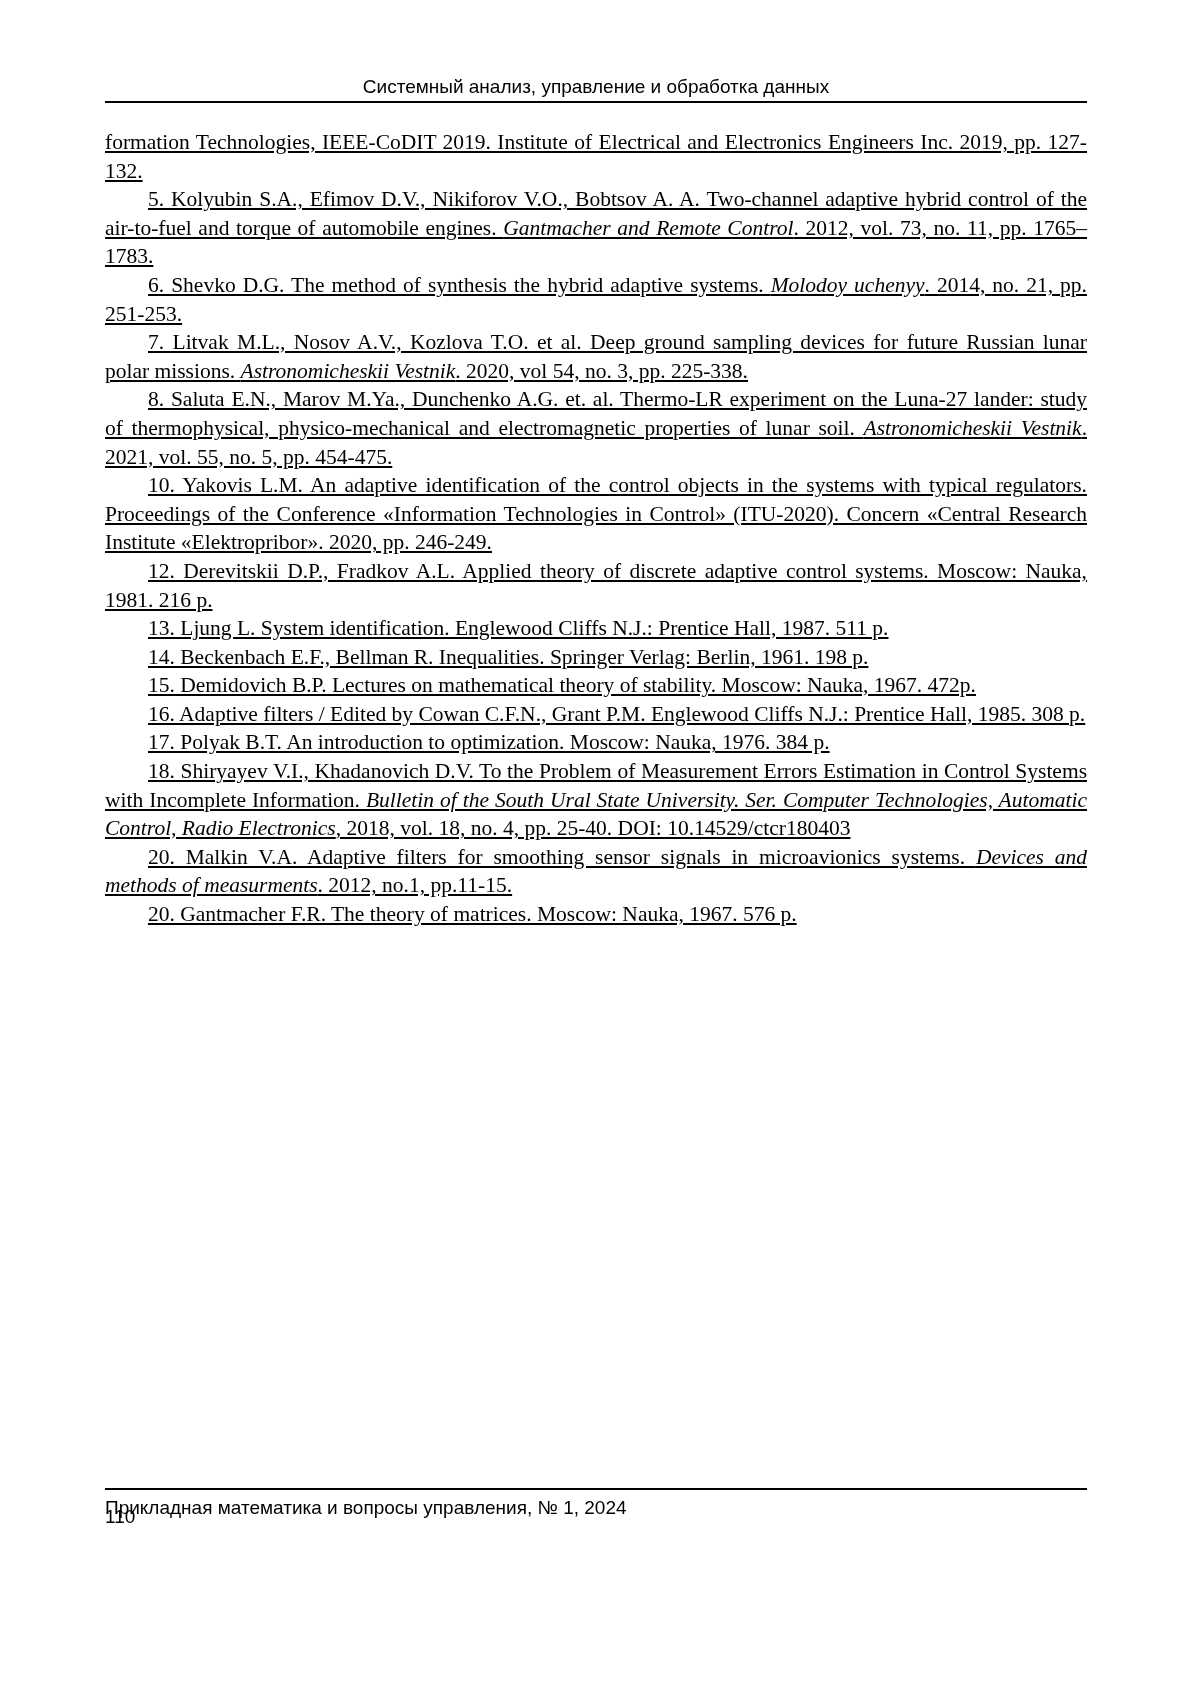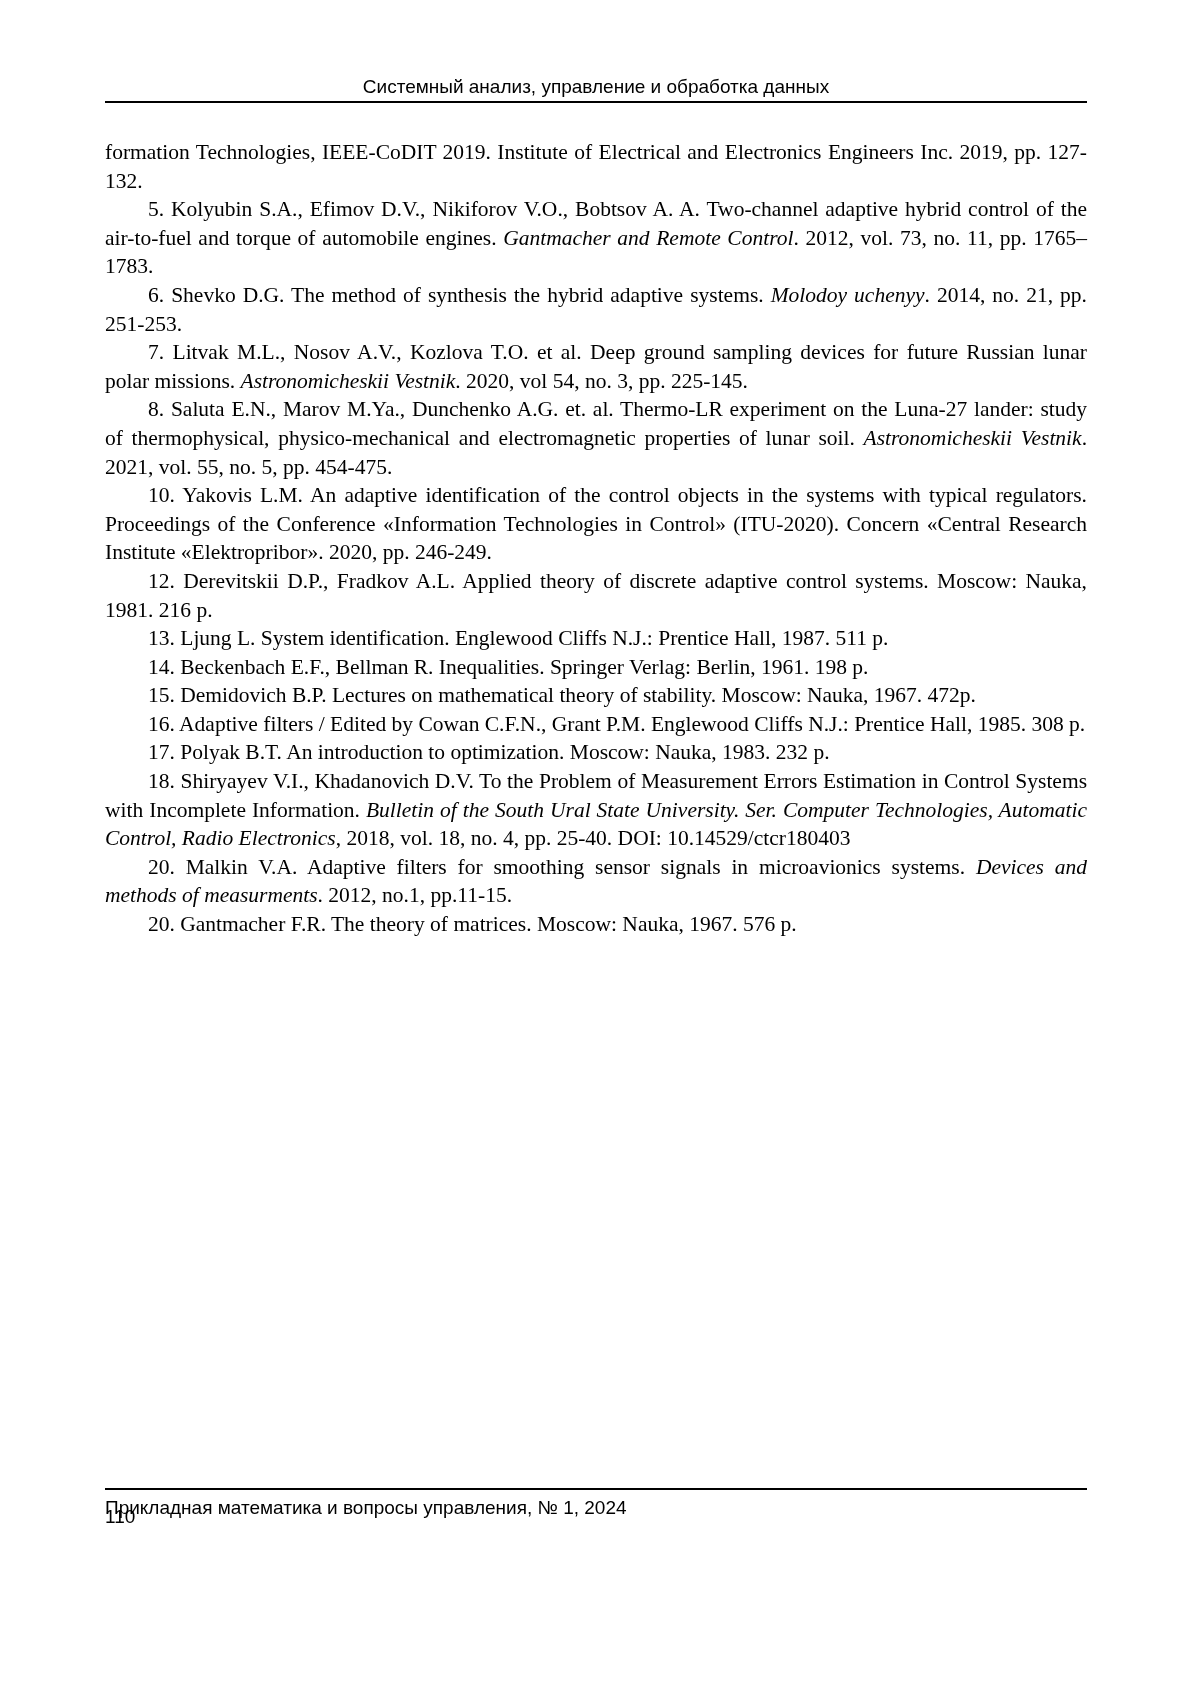--- a/index.html
+++ b/index.html
@@ -31,25 +31,26 @@
     position: absolute;
     left: 105px;
     top: 101px;
     width: 982px;
     height: 0;
     border-top: 2px solid #000000;
   }
   .content {
     position: absolute;
     left: 105px;
-    top: 138px;
+    top: 128px;
     width: 982px;
     font-size: 21.5px;
     line-height: 28.6px;
     text-align: justify;
+    text-decoration: underline;
   }
   .content p.ref {
     margin: 0;
     padding: 0;
   }
   .content p.ref.indent {
     text-indent: 43px;
   }
   .content em {
     font-style: italic;
@@ -87,29 +88,29 @@
 <div class="page">
 
   <div class="running-header">Системный анализ, управление и обработка данных</div>
 
   <div class="header-rule"></div>
 
   <div class="content">
       <p class="ref"><span>formation Technologies, IEEE-CoDIT 2019. Institute of Electrical and Electronics Engineers Inc. 2019, pp. 127-132.</span></p>
       <p class="ref indent"><span>5. Kolyubin S.A., Efimov D.V., Nikiforov V.O., Bobtsov A. A. Two-channel adaptive hybrid control of the air-to-fuel and torque of automobile engines. </span><em>Gantmacher and Remote Control</em><span>. 2012, vol. 73, no. 11, pp. 1765–1783.</span></p>
       <p class="ref indent"><span>6. Shevko D.G. The method of synthesis the hybrid adaptive systems. </span><em>Molodoy uchenyy</em><span>. 2014, no. 21, pp. 251-253.</span></p>
-      <p class="ref indent"><span>7. Litvak M.L., Nosov A.V., Kozlova T.O. et al. Deep ground sampling devices for future Russian lunar polar missions. </span><em>Astronomicheskii Vestnik</em><span>. 2020, vol 54, no. 3, pp. 225-145.</span></p>
+      <p class="ref indent"><span>7. Litvak M.L., Nosov A.V., Kozlova T.O. et al. Deep ground sampling devices for future Russian lunar polar missions. </span><em>Astronomicheskii Vestnik</em><span>. 2020, vol 54, no. 3, pp. 225-338.</span></p>
       <p class="ref indent"><span>8. Saluta E.N., Marov M.Ya., Dunchenko A.G. et. al. Thermo-LR experiment on the Luna-27 lander: study of thermophysical, physico-mechanical and electromagnetic properties of lunar soil. </span><em>Astronomicheskii Vestnik</em><span>. 2021, vol. 55, no. 5, pp. 454-475.</span></p>
       <p class="ref indent"><span>10. Yakovis L.M. An adaptive identification of the control objects in the systems with typical regulators. Proceedings of the Conference «Information Technologies in Control» (ITU-2020). Concern «Central Research Institute «Elektropribor». 2020, pp. 246-249.</span></p>
       <p class="ref indent"><span>12. Derevitskii D.P., Fradkov A.L. Applied theory of discrete adaptive control systems. Moscow: Nauka, 1981. 216 p.</span></p>
       <p class="ref indent"><span>13. Ljung L. System identification. Englewood Cliffs N.J.: Prentice Hall, 1987. 511 p.</span></p>
       <p class="ref indent"><span>14. Beckenbach E.F., Bellman R. Inequalities. Springer Verlag: Berlin, 1961. 198 p.</span></p>
       <p class="ref indent"><span>15. Demidovich B.P. Lectures on mathematical theory of stability. Moscow: Nauka, 1967. 472p.</span></p>
       <p class="ref indent"><span>16. Adaptive filters / Edited by Cowan C.F.N., Grant P.M. Englewood Cliffs N.J.: Prentice Hall, 1985. 308 p.</span></p>
-      <p class="ref indent"><span>17. Polyak B.T. An introduction to optimization. Moscow: Nauka, 1983. 232 p.</span></p>
+      <p class="ref indent"><span>17. Polyak B.T. An introduction to optimization. Moscow: Nauka, 1976. 384 p.</span></p>
       <p class="ref indent"><span>18. Shiryayev V.I., Khadanovich D.V. To the Problem of Measurement Errors Estimation in Control Systems with Incomplete Information. </span><em>Bulletin of the South Ural State University. Ser. Computer Technologies, Automatic Control, Radio Electronics</em><span>, 2018, vol. 18, no. 4, pp. 25-40. DOI: 10.14529/ctcr180403</span></p>
       <p class="ref indent"><span>20. Malkin V.A. Adaptive filters for smoothing sensor signals in microavionics systems. </span><em>Devices and methods of measurments</em><span>. 2012, no.1, pp.11-15.</span></p>
       <p class="ref indent"><span>20. Gantmacher F.R. The theory of matrices. Moscow: Nauka, 1967. 576 p.</span></p>
     </div>
 
   <div class="footer-rule"></div>
 
   <div class="footer">
     <span class="page-number">110</span>
     <span class="journal-line">Прикладная математика и вопросы управления, № 1, 2024</span>

